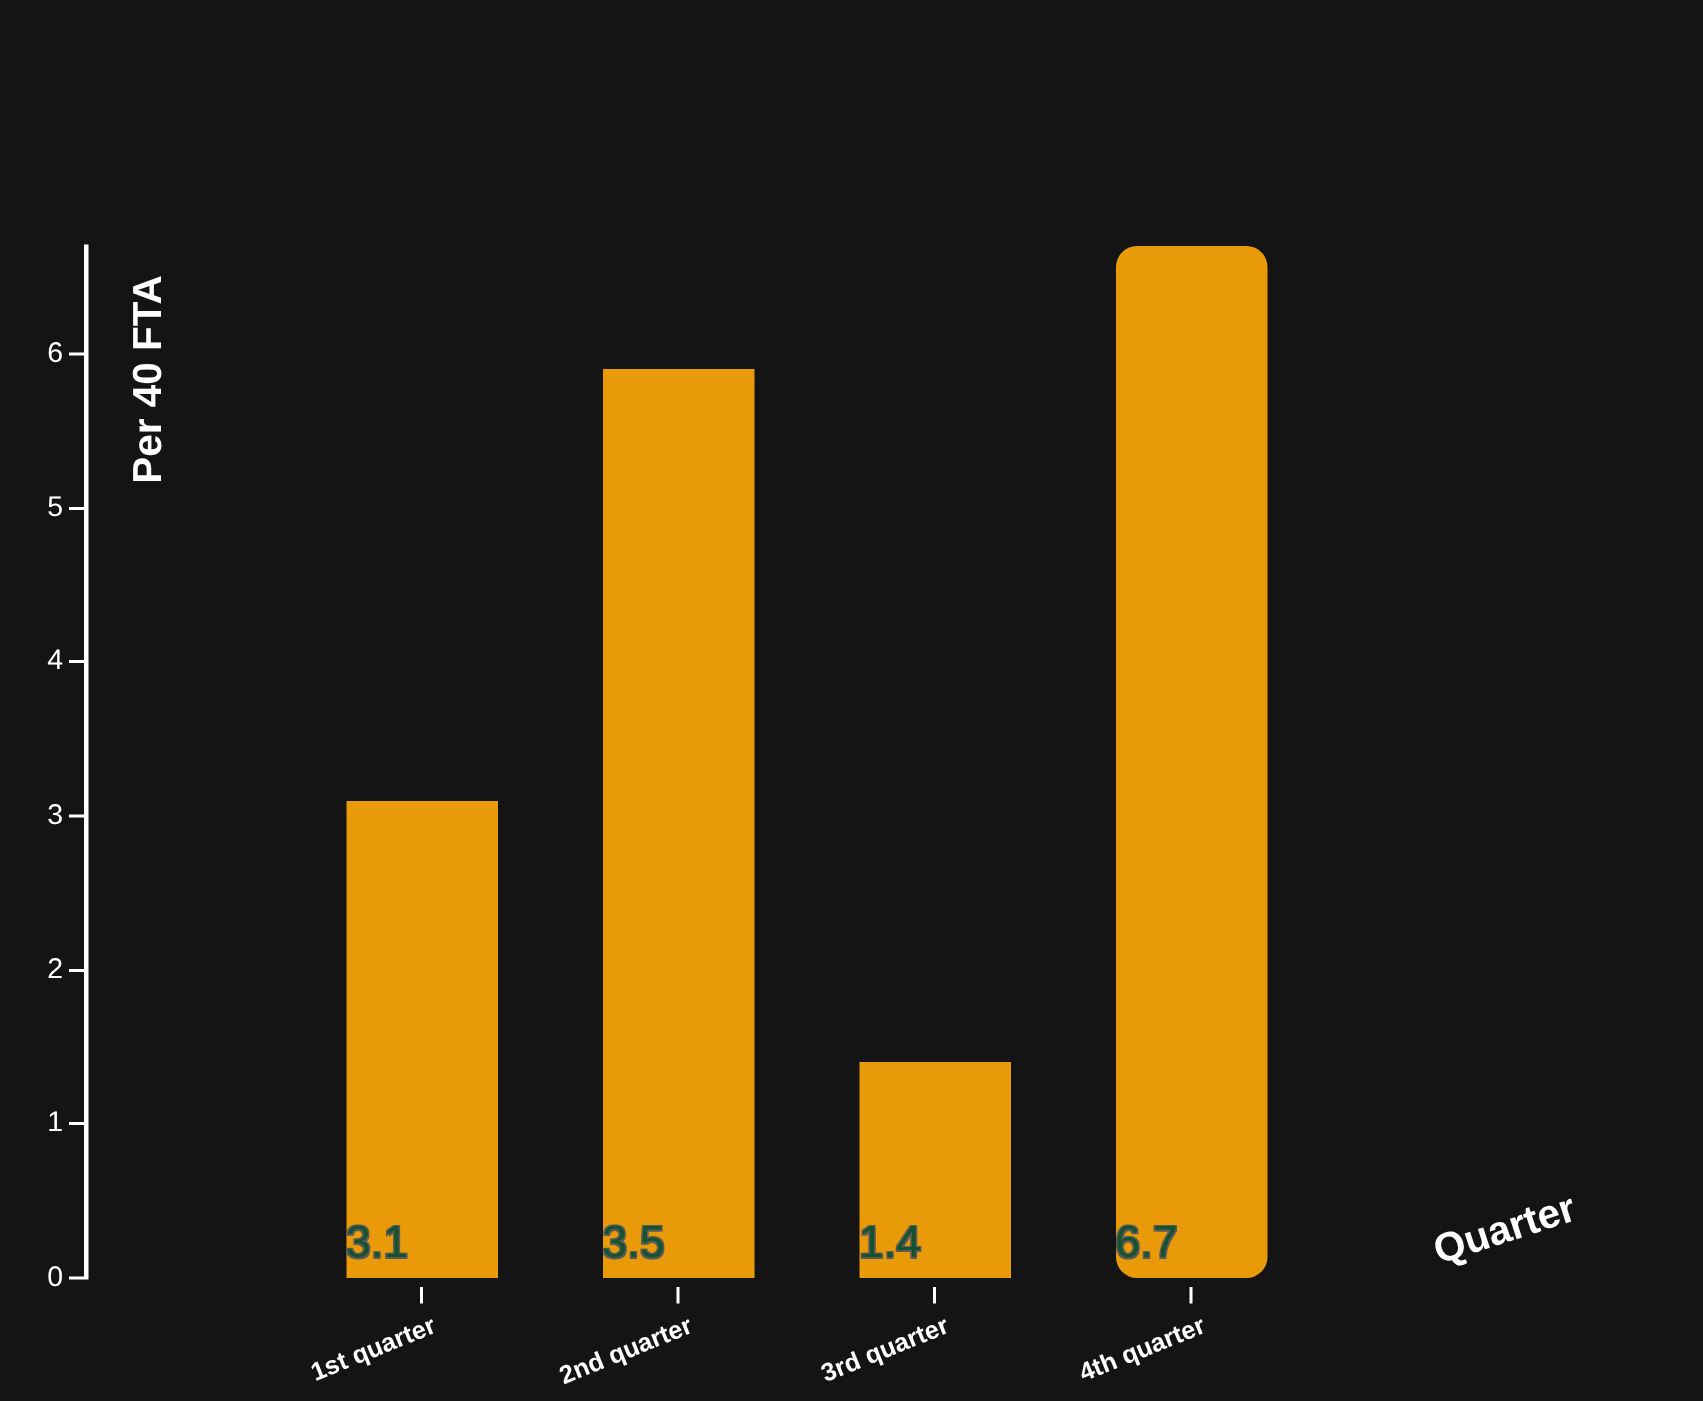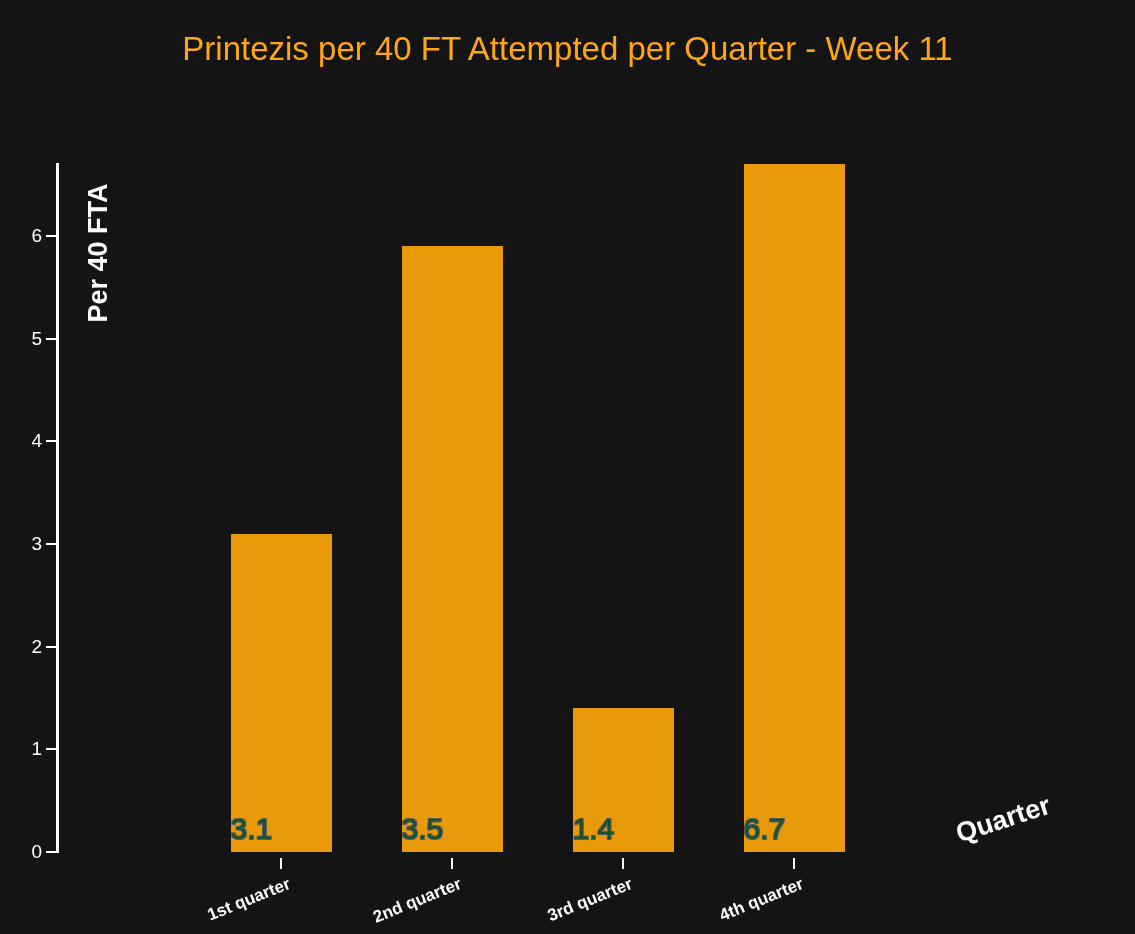--- a/index.html
+++ b/index.html
@@ -134,21 +134,20 @@
     transform-origin: left top;
     transform: rotate(-18deg);
     font-family: "Liberation Sans", sans-serif;
   }
 </style>
 </head>
 <body style="background: rgb(20, 20, 20);">
 
 <div id="chart-root" style="background: rgb(20, 20, 20);">
 
-  <div id="chart-title" style="color: rgb(255, 165, 24);">Printezis per 40 FT Attempted per Quarter - Week 11</div>
 
   <div id="y-spine"></div>
 
   <div id="y-ticks-layer">
       <div class="y-tick-mark" style="top: 851px;"></div>
       <div class="y-tick-label" style="left: 14px; right: auto; top: 842px;">0</div>
       <div class="y-tick-mark" style="top: 748.3px;"></div>
       <div class="y-tick-label" style="left: 14px; right: auto; top: 739.3px;">1</div>
       <div class="y-tick-mark" style="top: 645.6px;"></div>
       <div class="y-tick-label" style="left: 14px; right: auto; top: 636.6px;">2</div>
@@ -167,21 +166,21 @@
   <div id="bars-layer">
       <div class="bar" style="left: 230.5px; top: 533.63px; width: 101px; height: 318.37px; background: rgb(233, 154, 8);">
         <div class="bar-value">3.1</div>
       </div>
       <div class="bar" style="left: 401.5px; top: 246.07px; width: 101px; height: 605.93px; background: rgb(233, 154, 8);">
         <div class="bar-value">3.5</div>
       </div>
       <div class="bar" style="left: 572.5px; top: 708.22px; width: 101px; height: 143.78px; background: rgb(233, 154, 8);">
         <div class="bar-value">1.4</div>
       </div>
-      <div class="bar" style="left: 743.5px; top: 163.91px; width: 101px; height: 688.09px; background: rgb(233, 154, 8);">
+      <div class="bar" style="left: 743.5px; top: 163.91px; width: 101px; height: 688.09px; background: rgb(233, 154, 8); border-radius: 14px;">
         <div class="bar-value">6.7</div>
       </div>
     </div>
 
   <div id="x-ticks-layer">
       <div class="x-tick-mark" style="left: 280px;"></div>
       <div class="x-tick-label" style="left: 171px; width: 115px;">1st quarter</div>
       <div class="x-tick-mark" style="left: 451px;"></div>
       <div class="x-tick-label" style="left: 342px; width: 115px;">2nd quarter</div>
       <div class="x-tick-mark" style="left: 622px;"></div>

